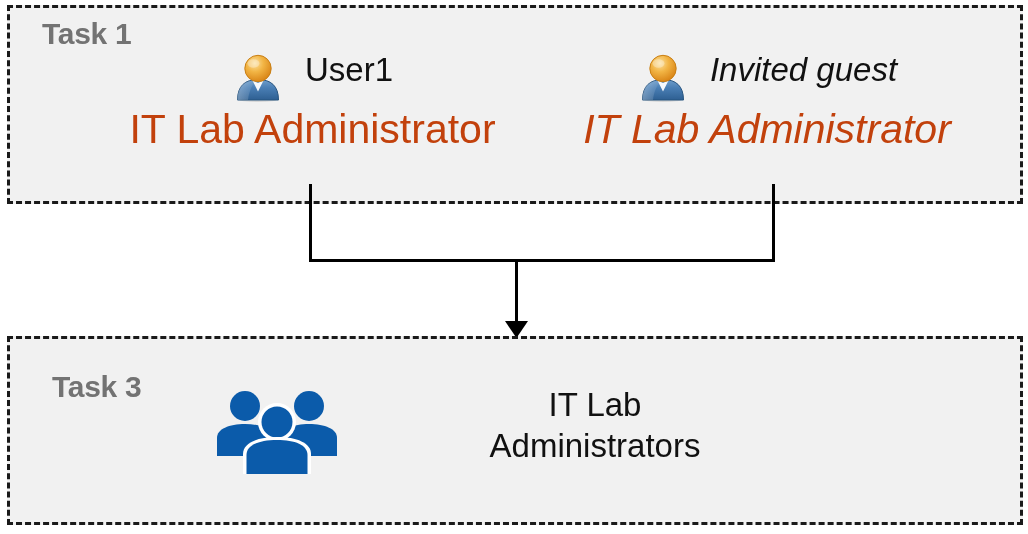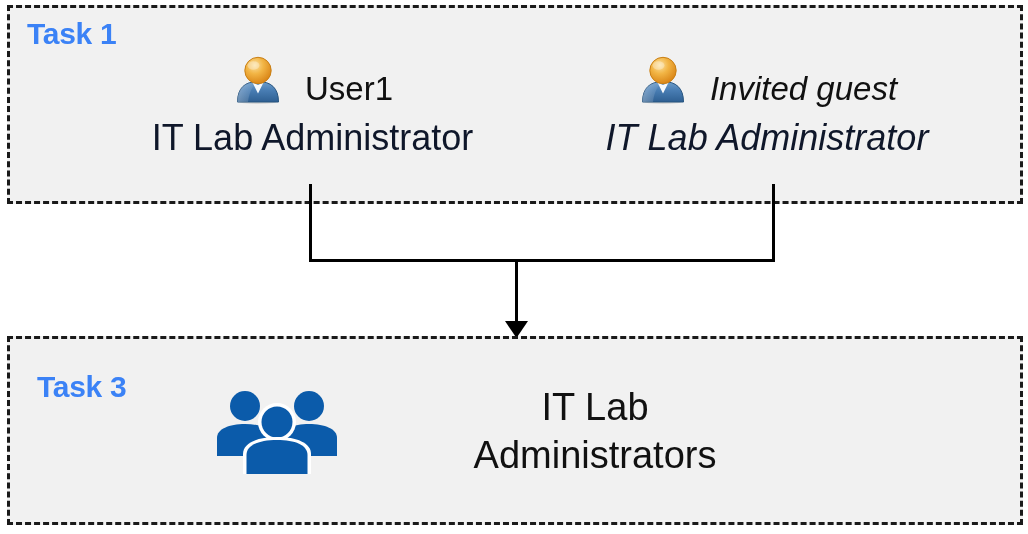--- a/index.html
+++ b/index.html
@@ -25,74 +25,75 @@
     border: 3px dashed #1a1a1a;
     box-sizing: border-box;
   }
   #task1-box { left: 7px;  top: 5px;   width: 1016px; height: 199px; }
   #task2-box { left: 7px;  top: 336px; width: 1016px; height: 189px; }
 
   .task-label {
     position: absolute;
     font-weight: bold;
     font-size: 30px;
-    color: #3b82f6;
+    color: #737373;
     letter-spacing: -0.3px;
     white-space: nowrap;
+    margin-left: 15px;
   }
   #task1-label { left: 27px; top: 17px; }
   #task2-label { left: 37px; top: 370px; }
 
   
   .person {
     position: absolute;
     text-align: center;
     white-space: nowrap;
   }
   #person-user1  { left: 120px; top: 53px; width: 385px; }
   #person-guest  { left: 567px; top: 53px; width: 400px; font-style: italic; }
 
   .person-row1 {
     display: flex;
-    align-items: flex-end;
+    align-items: flex-start;
     justify-content: center;
     gap: 21px;
     height: 52px;
   }
   .person-name {
     font-size: 33px;
     color: #111111;
     line-height: 1;
   }
   .person-role {
-    font-size: 36px;
-    color: #0f172a;
+    font-size: 41px;
+    color: #c2410c;
     line-height: 1.08;
-    margin-top: 14px;
+    margin-top: 2px;
   }
 
   .user-icon { width: 52px; height: 50px; display: block; flex: none; }
 
   
   #group-icon-wrap {
     position: absolute;
     left: 212px;
     top: 388px;
     width: 130px;
     height: 86px;
   }
   .group-icon { width: 130px; height: 86px; display: block; }
 
   #group-label {
     position: absolute;
     left: 395px;
     top: 384px;
     width: 400px;
     text-align: center;
-    font-size: 38px;
+    font-size: 33px;
     color: #111111;
     line-height: 1.25;
     white-space: pre-line;
   }
 
   
   #connector {
     position: absolute;
     left: 0;
     top: 0;

